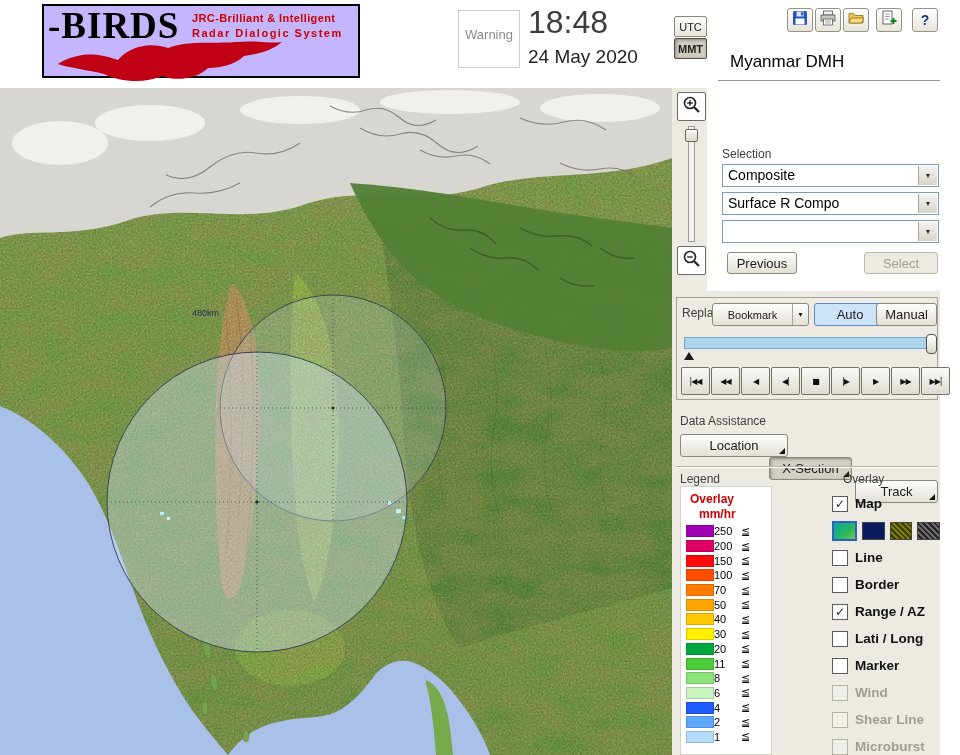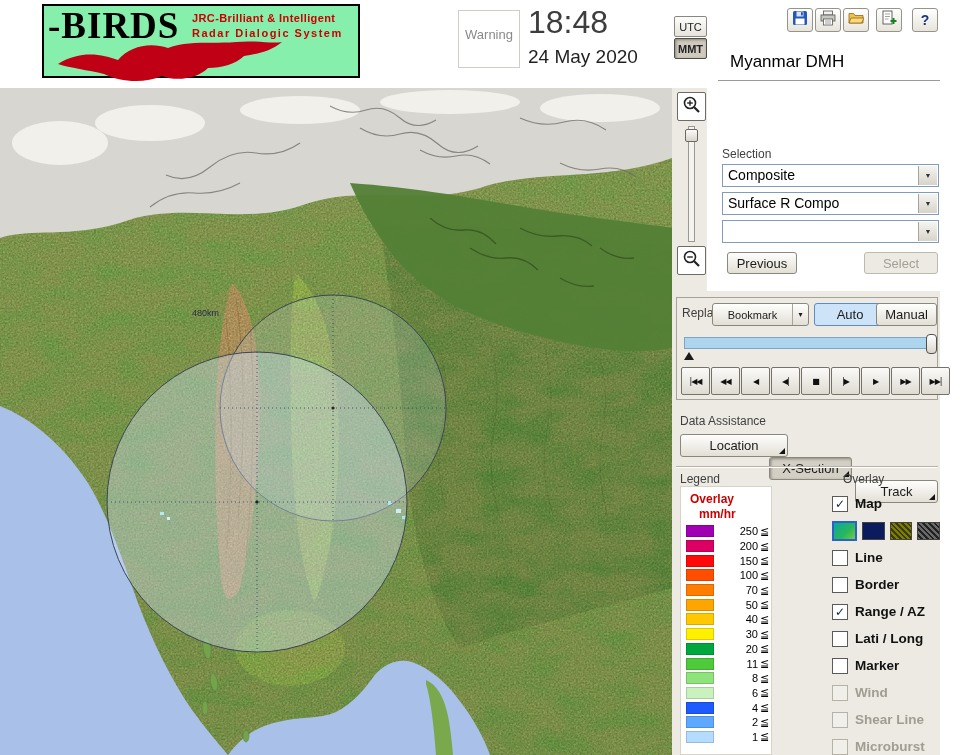--- a/index.html
+++ b/index.html
@@ -2,21 +2,21 @@
 <html><head>
 <meta charset="utf-8">
 <style>
   html,body{margin:0;padding:0;}
   body{width:960px;height:755px;overflow:hidden;background:#fff;
        font-family:"Liberation Sans",sans-serif;position:relative;}
   #app{position:absolute;left:0;top:0;width:960px;height:755px;}
   .abs{position:absolute;box-sizing:border-box;}
 
   
-  .logo-box{left:42px;top:4px;width:318px;height:74px;border:2px solid #000;background:#86efac;}
+  .logo-box{left:42px;top:4px;width:318px;height:74px;border:2px solid #000;background:#c4b5fd;}
   .logo-title{position:absolute;left:4px;top:-2px;font-family:"Liberation Serif",serif;
               font-weight:bold;font-size:37px;color:#000;letter-spacing:1px;}
   .logo-sub{position:absolute;left:148px;color:#cc0000;font-weight:bold;font-size:11px;letter-spacing:.4px;}
   .logo-sub.l1{top:6px;}
   .logo-sub.l2{top:21px;letter-spacing:1.5px;}
   .logo-bird{position:absolute;left:6px;top:34px;}
 
   .warning-box{left:458px;top:10px;width:62px;height:58px;background:#fff;border:1px solid #d0cdc6;
                color:#8a8a8a;font-size:13px;display:flex;justify-content:center;padding-top:16px;}
   .clock-time{left:528px;top:4px;font-size:32px;color:#3d3d3d;}
@@ -69,21 +69,21 @@
   .corner{position:absolute;right:2px;bottom:2px;width:0;height:0;
           border-left:6px solid transparent;border-bottom:6px solid #141414;}
 
   .sep{left:676px;top:466px;width:262px;height:2px;border-top:1px solid #b6b2a7;border-bottom:1px solid #fff;}
 
   .legend-panel{left:680px;top:486px;width:92px;height:269px;background:#fff;border:1px solid #d6d3c9;}
   .legend-title{color:#cc0000;font-size:12px;font-weight:600;}
   .lrows{left:686px;top:524px;width:84px;}
   .lrow{display:flex;align-items:center;height:14.7px;}
   .lsw{width:26px;height:10px;display:inline-block;border:1px solid rgba(0,0,0,.15);}
-  .lval{width:44px;text-align:right;font-size:11px;color:#000;}
+  .lval{width:25px;text-align:left;font-size:11px;color:#000;}
   .llte{font-size:11px;color:#000;margin-left:2px;font-family:"DejaVu Sans",sans-serif;}
 
   .ov-col{left:832px;top:490px;width:108px;}
   .orow{display:flex;align-items:center;height:27px;gap:7px;}
   .cb{width:14px;height:14px;background:#fff;border:1px solid #5a5a5a;display:inline-flex;
       align-items:center;justify-content:center;font-size:12px;line-height:12px;color:#101e46;flex:0 0 auto;
       font-family:"DejaVu Sans",sans-serif;}
   .olabel{font-weight:bold;font-size:13.5px;color:#111;white-space:nowrap;}
   .orow.disabled .cb{border-color:#b5b2a8;background:#f1efe9;}
   .orow.disabled .olabel{color:#a09d93;}

